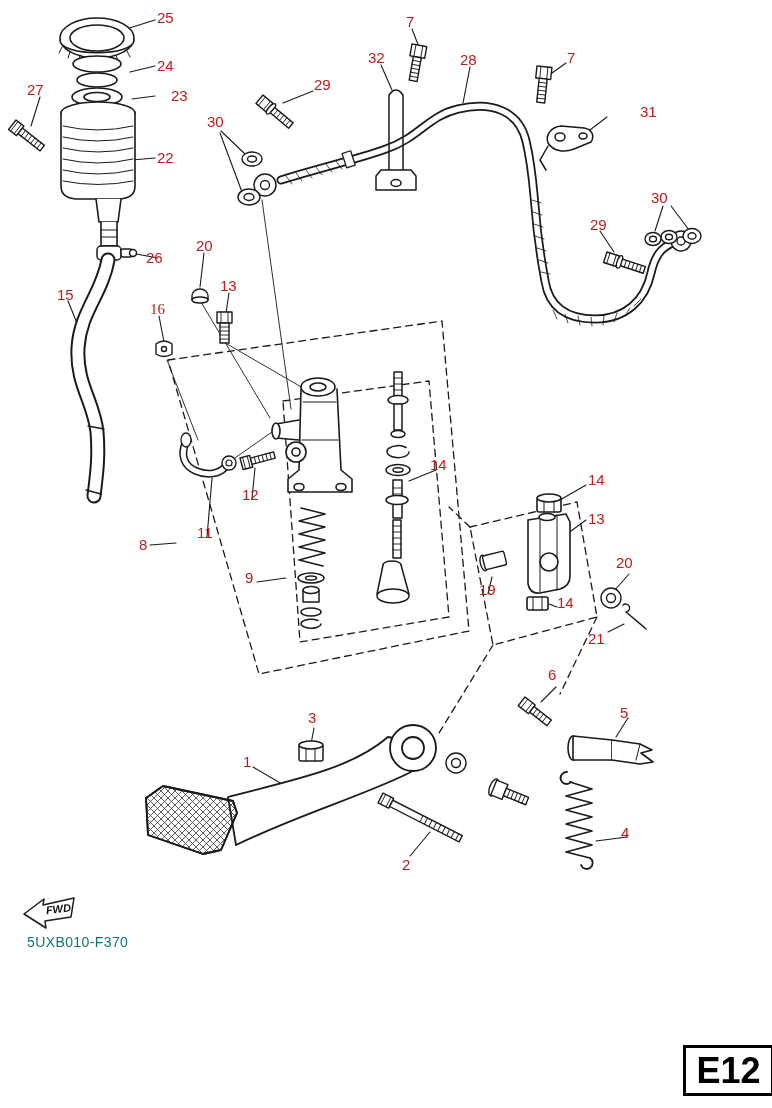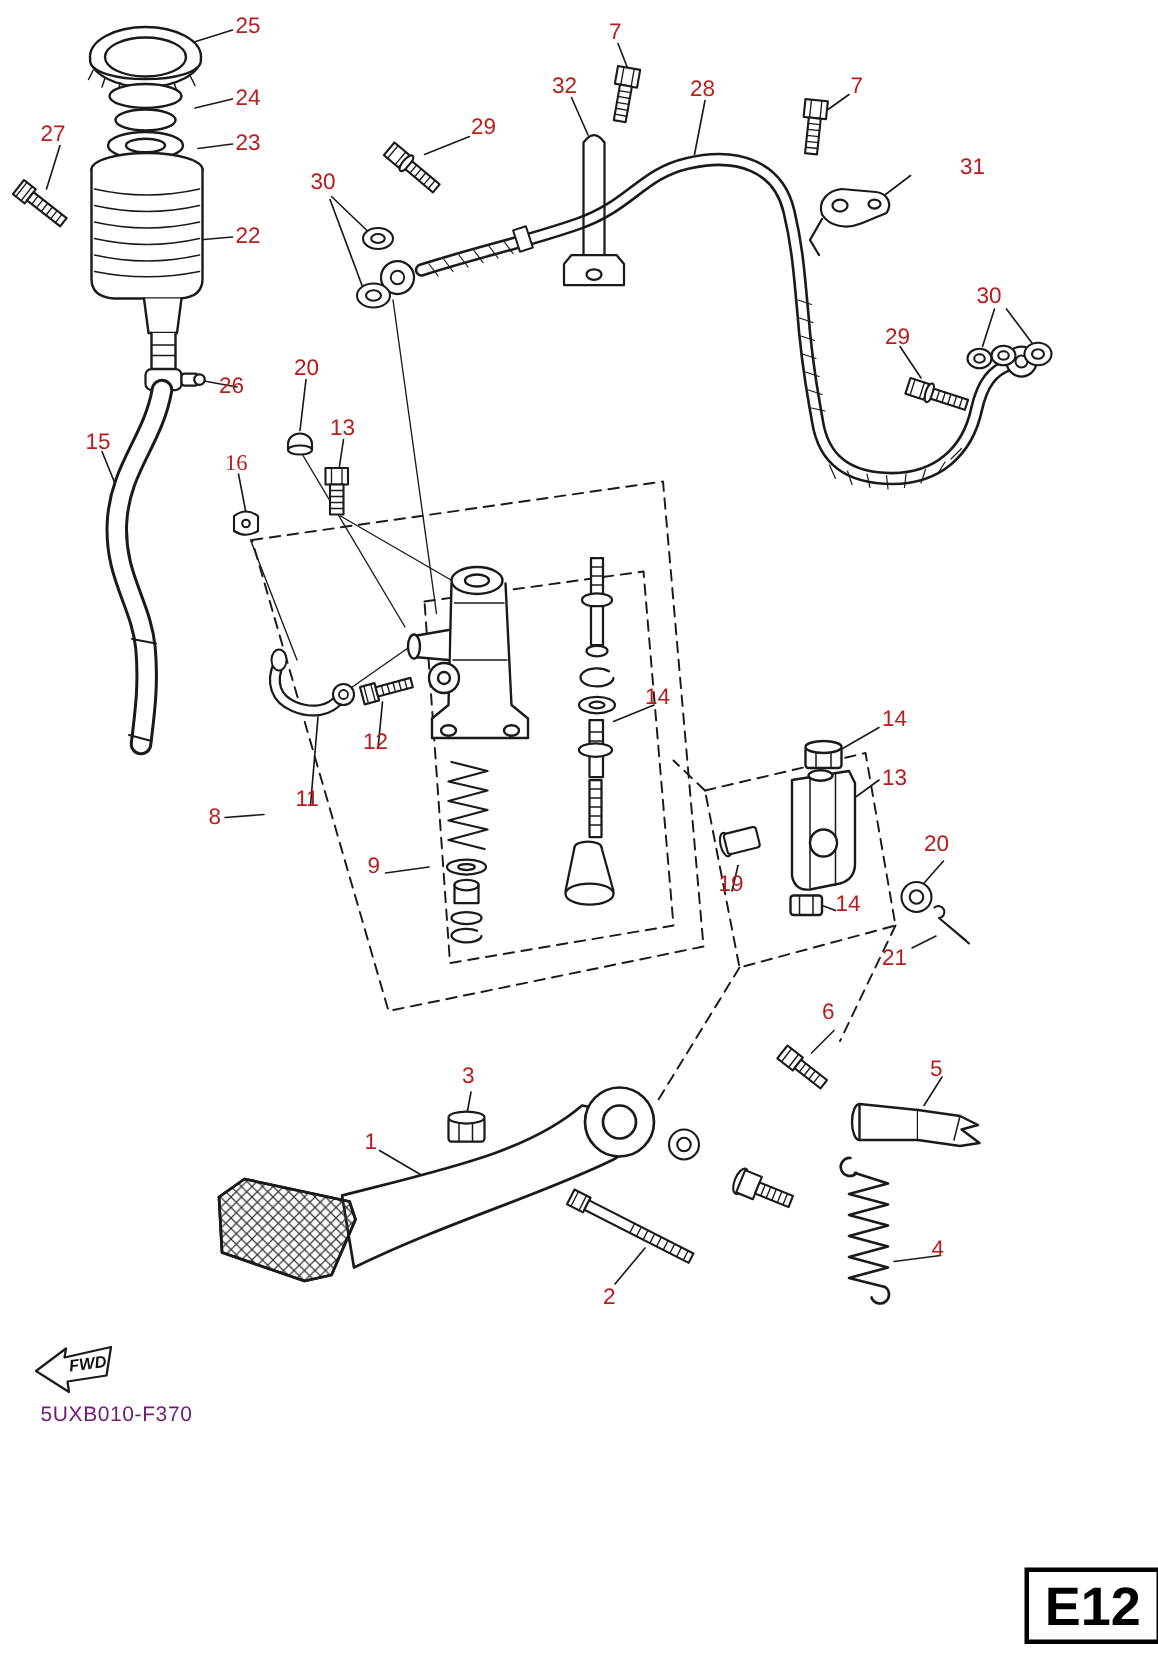--- a/index.html
+++ b/index.html
@@ -6,21 +6,21 @@
   #stage{
     position:relative;width:772px;height:1108px;background:#ffffff;
     font-family:"Liberation Sans","DejaVu Sans",sans-serif;overflow:hidden;
   }
   #diagram-svg{position:absolute;left:0;top:0;}
   .part-label{
     position:absolute;font-size:15px;line-height:1;color:#b91c1c;
     font-family:"Liberation Sans","DejaVu Sans",sans-serif;
   }
   #diagram-code{
-    position:absolute;left:27px;top:934px;font-size:14px;color:#701a75;letter-spacing:.4px;
+    position:absolute;left:27px;top:934px;font-size:14px;color:#0f766e;letter-spacing:.4px;
   }
   #page-ref{
     position:absolute;left:683px;top:1045px;width:85px;height:45px;
     border:3px solid #000;display:flex;align-items:center;justify-content:center;
     font-size:36px;font-weight:bold;color:#000;background:#fff;
   }
 </style>
 </head>
 <body>
 
@@ -332,21 +332,21 @@
       <g stroke-width="1.5" fill="#fff">
         <path d="M24,914 L44,899 L43,905 L74,898 L71,917 L45,921 L46,928 Z"></path>
       </g>
     </g>
     <text x="46" y="913" font-size="11" font-weight="bold" font-style="italic" font-family="Liberation Sans, DejaVu Sans, sans-serif" fill="#111" transform="rotate(-7 57 910)">FWD</text>
   </svg>
 
   <div id="labels-layer">
       <span class="part-label" style="left: 157px; top: 10px;">25</span>
       <span class="part-label" style="left: 157px; top: 58px;">24</span>
-      <span class="part-label" style="left: 157px; top: 88px;">23</span>
+      <span class="part-label" style="left: 171px; top: 88px;">23</span>
       <span class="part-label" style="left: 27px; top: 82px;">27</span>
       <span class="part-label" style="left: 157px; top: 150px;">22</span>
       <span class="part-label" style="left: 146px; top: 250px;">26</span>
       <span class="part-label" style="left: 196px; top: 238px;">20</span>
       <span class="part-label" style="left: 57px; top: 287px;">15</span>
       <span class="part-label" style="left: 150px; top: 302px; font-family: Liberation Serif, serif;">16</span>
       <span class="part-label" style="left: 220px; top: 278px;">13</span>
       <span class="part-label" style="left: 406px; top: 14px;">7</span>
       <span class="part-label" style="left: 368px; top: 50px;">32</span>
       <span class="part-label" style="left: 314px; top: 77px;">29</span>

